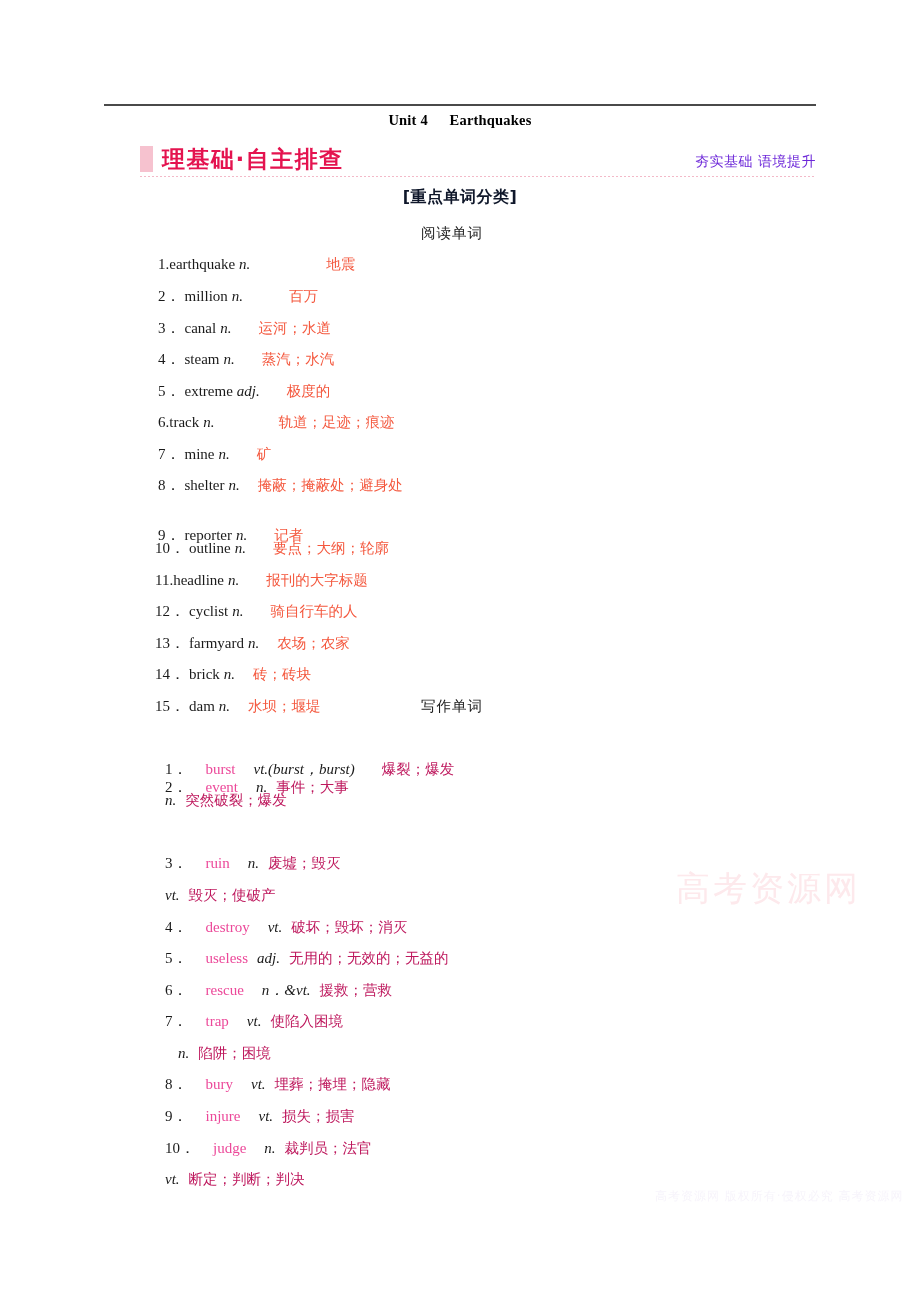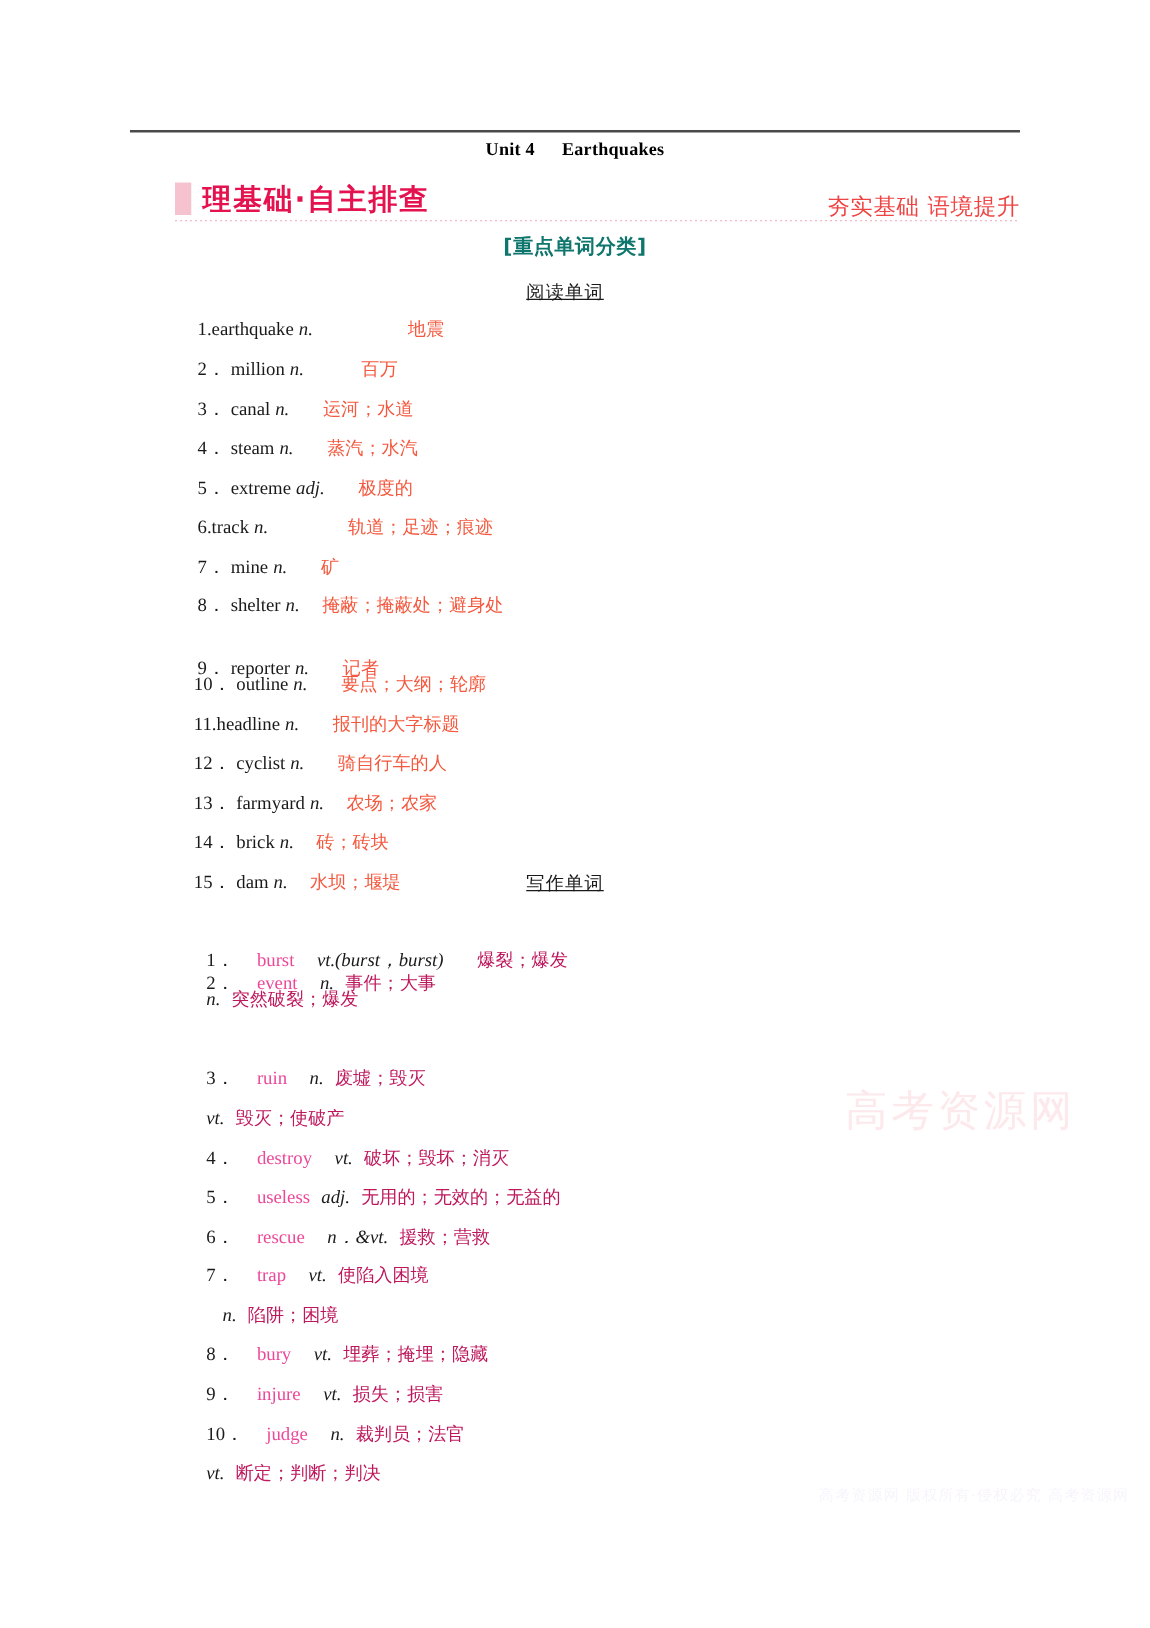--- a/index.html
+++ b/index.html
@@ -69,22 +69,22 @@
     font-size: 23px;
     color: #e4134f;
     letter-spacing: 1.5px;
     white-space: nowrap;
   }
   .banner-sub {
     position: absolute;
     right: 0;
     top: 8px;
     font-family: "DejaVu Sans", "Liberation Sans", sans-serif;
-    font-size: 18px;
-    color: #ef4444;
+    font-size: 14px;
+    color: #6d28d9;
     letter-spacing: 0.5px;
     white-space: nowrap;
   }
   .banner-rule {
     position: absolute;
     left: 0;
     top: 31px;
     width: 676px;
     height: 1px;
     background: repeating-linear-gradient(to right,
@@ -94,33 +94,32 @@
   
   .blue-heading {
     position: absolute;
     left: 0;
     top: 187px;
     width: 920px;
     text-align: center;
     font-family: "DejaVu Sans", "Liberation Sans", sans-serif;
     font-weight: bold;
     font-size: 16px;
-    color: #0f766e;
+    color: #0f172a;
     letter-spacing: 0.5px;
   }
 
   
   .group-head {
     position: absolute;
     font-family: "DejaVu Sans", "Liberation Sans", sans-serif;
     font-size: 14.5px;
     color: #1a1a1a;
     letter-spacing: 1px;
     white-space: nowrap;
-    text-decoration: underline;
   }
 
   
   .entry {
     position: absolute;
     white-space: nowrap;
     font-size: 15px;
     line-height: 1;
     color: #1a1a1a;
   }

